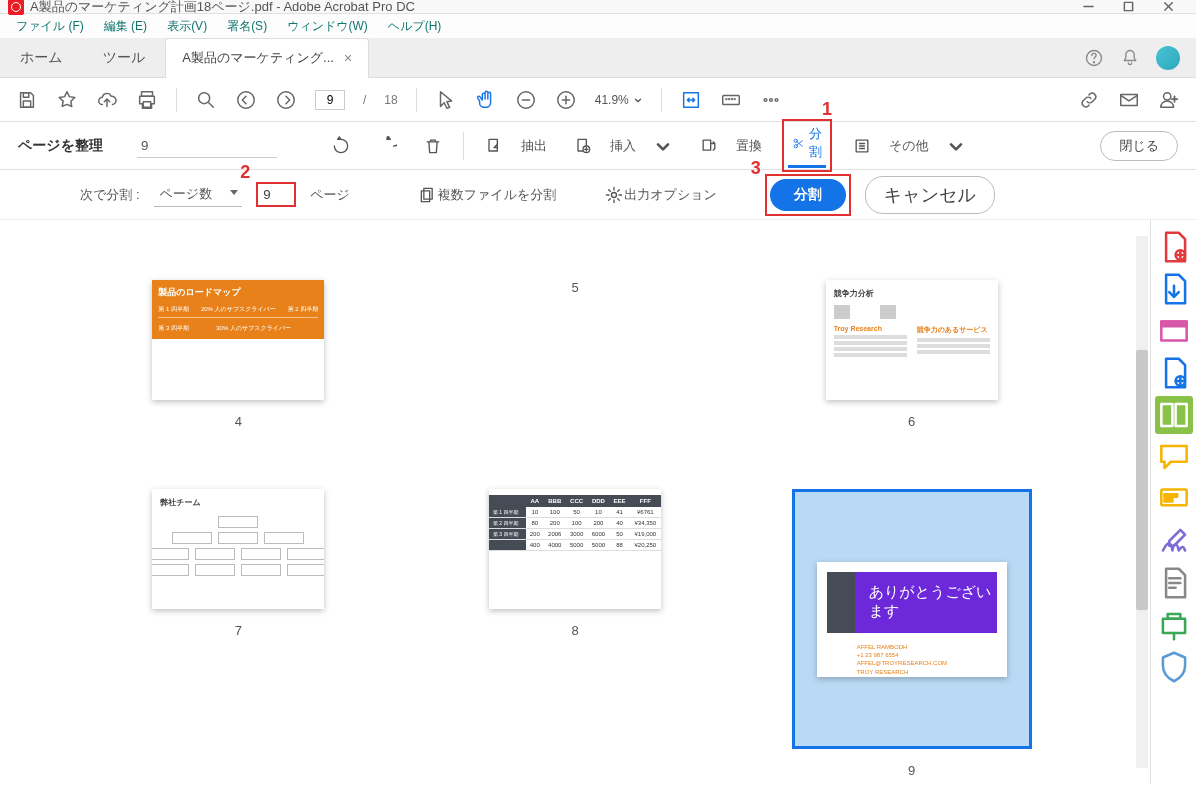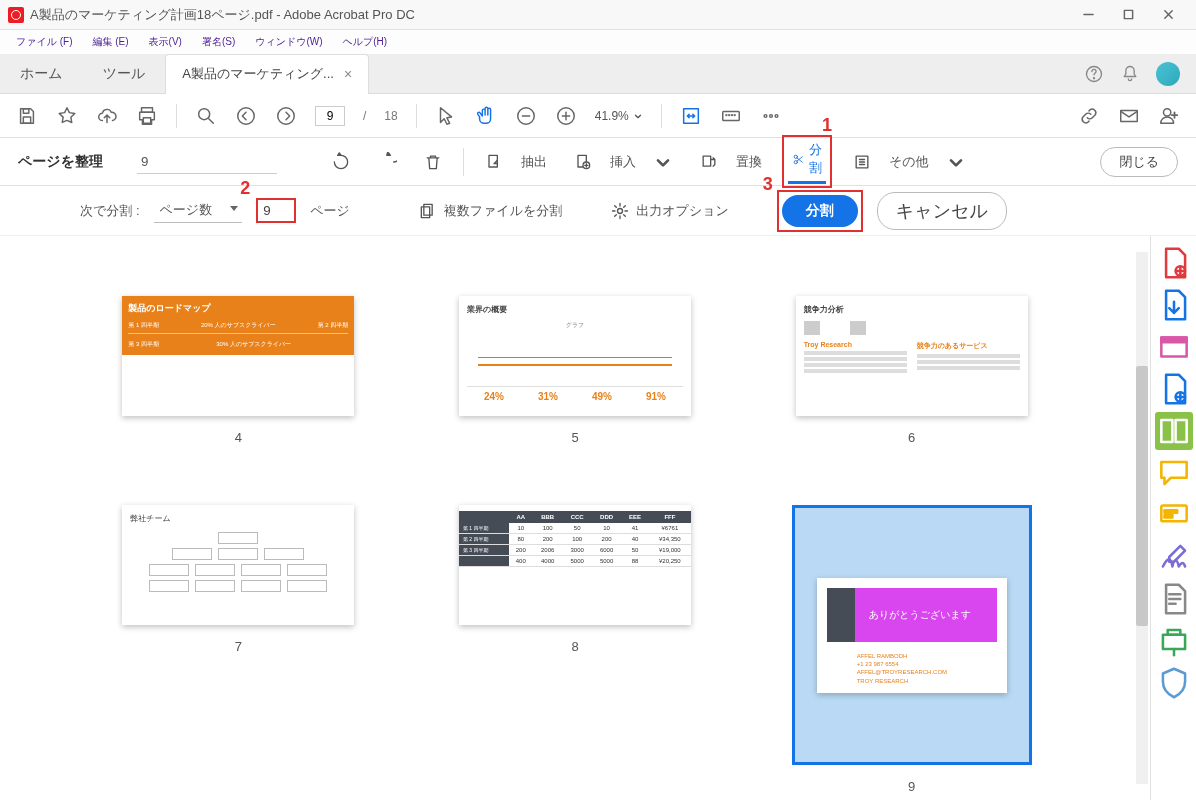--- a/index.html
+++ b/index.html
@@ -1,28 +1,28 @@
 <!DOCTYPE html>
 <html><head>
 <meta charset="utf-8">
 <style>
 * { margin: 0; padding: 0; box-sizing: border-box; font-family: "Yu Gothic UI", "Meiryo", sans-serif; }
 body { background: #fff; width: 1196px; height: 800px; overflow: hidden; font-size: 13px; color: #333; }
 
 
-.titlebar { height: 30px; display: flex; align-items: center; padding: 0 8px; background: #f8f8f8; border-bottom: 1px solid #e0e0e0; }
+.titlebar { height: 14px; display: flex; align-items: center; padding: 0 8px; background: #f8f8f8; border-bottom: 1px solid #e0e0e0; }
 .titlebar .app-icon { width: 16px; height: 16px; background: #ed1c24; border-radius: 2px; margin-right: 6px; position: relative; }
 .titlebar .app-icon::after { content: ""; position: absolute; width: 8px; height: 8px; border: 1px solid #fff; border-radius: 50%; top: 3px; left: 3px; }
 .titlebar .title-text { flex: 1; color: #555; }
 .titlebar .win-btn { width: 40px; height: 30px; display: flex; align-items: center; justify-content: center; color: #666; }
 .titlebar .win-btn svg { width: 11px; height: 11px; }
 
 
 .menubar { height: 24px; display: flex; align-items: center; padding: 0 6px; background: #fdfdfd; }
-.menubar .menu-item { padding: 2px 10px; color: #4c1d95; font-size: 10px; }
+.menubar .menu-item { padding: 2px 10px; color: #0f766e; font-size: 12px; }
 
 
 .tabbar { height: 40px; display: flex; align-items: center; background: #eeeeee; border-bottom: 1px solid #ddd; }
 .tab-home, .tab-tools { padding: 10px 20px; color: #555; font-size: 14px; }
 .tab-doc { padding: 8px 16px; background: #fff; border-top: 1px solid #ddd; border-left: 1px solid #ddd; border-right: 1px solid #ddd; border-radius: 4px 4px 0 0; height: 40px; display: flex; align-items: center; gap: 10px; font-size: 13px; color: #444; }
 .tab-doc .close-x { color: #888; font-size: 14px; }
 .tabbar .spacer { flex: 1; }
 .tabbar .right-icons { display: flex; gap: 16px; align-items: center; padding-right: 16px; }
 .tabbar .right-icons .ic { width: 20px; height: 20px; display: flex; align-items: center; justify-content: center; color: #888; }
 .avatar { width: 24px; height: 24px; border-radius: 50%; background: linear-gradient(135deg,#4ac3d4,#2da8bc); }
@@ -47,32 +47,32 @@
 .highlight-split { border: 2px solid #e03030; padding: 2px 4px; position: relative; }
 .highlight-split .inner { display: flex; align-items: center; gap: 4px; color: #1473e6; border-bottom: 3px solid #1473e6; padding: 2px 4px 4px; }
 .annot-red-num { position: absolute; color: #e03030; font-weight: bold; font-size: 18px; }
 
 
 .splitbar { height: 50px; display: flex; align-items: center; padding: 0 80px 0 80px; gap: 14px; border-bottom: 1px solid #eee; position: relative; }
 .splitbar .label { color: #555; font-size: 13px; }
 .splitbar .select-pages-by { border-bottom: 1px solid #bbb; padding: 3px 30px 3px 6px; color: #555; position: relative; }
 .splitbar .select-pages-by::after { content: ""; position: absolute; right: 4px; top: 8px; border-left: 4px solid transparent; border-right: 4px solid transparent; border-top: 5px solid #666; }
 .splitbar .num-input { border: 2px solid #e03030; width: 40px; padding: 3px 5px; text-align: left; color: #444; position: relative; }
-.splitbar .ic-btn { display: flex; align-items: center; gap: 6px; color: #555; }
+.splitbar .ic-btn { display: flex; align-items: center; color: #555; }
 .splitbar .ic-btn svg { width: 20px; height: 20px; }
 .splitbar .primary-btn { background: #1473e6; color: #fff; border-radius: 18px; padding: 7px 24px; font-size: 14px; font-weight: bold; }
 .splitbar .primary-wrap { border: 2px solid #e03030; padding: 3px; position: relative; }
 .splitbar .cancel-btn { border: 1px solid #bbb; border-radius: 18px; padding: 6px 18px; color: #444; font-size: 18px; }
 
 
 .content-wrap { display: flex; height: calc(800px - 30px - 24px - 40px - 44px - 48px - 50px); }
 .thumb-scroll { flex: 1; overflow: auto; position: relative; }
 .thumb-area { display: grid; grid-template-columns: repeat(3, 1fr); padding: 60px 90px 30px 90px; gap: 60px 40px; }
 .thumb-cell { display: flex; flex-direction: column; align-items: center; gap: 14px; }
-.thumb { width: 232px; height: 120px; background: #fff; box-shadow: 0 2px 6px rgba(0,0,0,0.25); position: relative; overflow: hidden; }
+.thumb { width: 172px; height: 120px; background: #fff; box-shadow: 0 2px 6px rgba(0,0,0,0.25); position: relative; overflow: hidden; }
 .thumb-label { color: #555; font-size: 13px; }
 .thumb.selected-outer { width: 240px; height: 260px; background: #b9d9f4; border: 3px solid #1473e6; display: flex; align-items: center; justify-content: center; box-shadow: none; }
 .thumb.selected-outer .inner-slide { width: 190px; height: 115px; background: #fff; box-shadow: 0 2px 6px rgba(0,0,0,0.25); }
 
 
 .right-rail { width: 46px; background: #fff; border-left: 1px solid #e0e0e0; display: flex; flex-direction: column; align-items: center; padding-top: 8px; gap: 4px; }
 .right-rail .rail-btn { width: 38px; height: 38px; display: flex; align-items: center; justify-content: center; border-radius: 3px; color: #888; }
 .right-rail .rail-btn.active { background: #8ac249; color: #fff; }
 
 
@@ -97,33 +97,33 @@
 .slide6 { padding: 8px; font-size: 6px; }
 .slide6 .title { font-weight: bold; color: #444; font-size: 8px; margin-bottom: 6px; }
 .slide6 .cols { display: flex; gap: 10px; }
 .slide6 .col { flex: 1; }
 .slide6 .col .hd { color: #e8811a; font-weight: bold; font-size: 7px; margin-bottom: 3px; }
 .slide6 .col .ln { height: 4px; background: #ddd; margin-bottom: 2px; }
 .slide6 .ic-row { display: flex; gap: 30px; margin-bottom: 6px; }
 .slide6 .ic-row .bld { width: 16px; height: 14px; background: #ccc; }
 
 .slide7 { padding: 8px; font-size: 6px; }
-.slide7 .title { font-weight: normal; color: #444; font-size: 8px; margin-bottom: 8px; }
+.slide7 .title { font-weight: bold; color: #444; font-size: 8px; margin-bottom: 8px; }
 .slide7 .org { display: flex; flex-direction: column; align-items: center; gap: 4px; }
 .slide7 .org-box { width: 40px; height: 12px; border: 1px solid #bbb; }
 .slide7 .org-row { display: flex; gap: 6px; }
 
 .slide8 { font-size: 6px; }
 .slide8 .tbl { width: 100%; border-collapse: collapse; margin-top: 6px; }
 .slide8 .tbl th { background: #454c56; color: #fff; padding: 3px; font-size: 6px; }
 .slide8 .tbl td { border-bottom: 1px solid #ddd; padding: 2px 3px; text-align: center; }
 .slide8 .tbl .rowhd { background: #454c56; color: #fff; text-align: left; font-size: 5px; padding-left: 4px; }
 .slide8 .footer-bar { background: #454c56; color: #fff; padding: 5px; font-size: 8px; margin-top: 4px; }
 
-.slide9 .top { height: 54px; background: #d946ef; color: #fff; display: flex; align-items: center; padding-left: 14px; font-size: 10px; border-left: 28px solid #454c56; margin: 10px; }
+.slide9 .top { height: 61px; background: #6d28d9; color: #fff; display: flex; align-items: center; padding-left: 14px; font-size: 15px; border-left: 28px solid #454c56; margin: 10px; }
 .slide9 .sig { margin: 6px 10px 0 40px; color: #e8811a; font-size: 6px; line-height: 1.4; }
 
 svg { stroke: currentColor; fill: none; stroke-width: 1.6; stroke-linecap: round; stroke-linejoin: round; }
 </style>
 </head>
 <body>
 
 <div class="titlebar">
   <div class="app-icon"></div>
   <div class="title-text">A製品のマーケティング計画18ページ.pdf - Adobe Acrobat Pro DC</div>
@@ -428,36 +428,20 @@
                   <span></span>
                 </div>
             </div>
             <div class="bot"></div>
           </div>
         </div>
         <div class="thumb-label">4</div>
       </div>
 
       <div class="thumb-cell">
-        <div class="thumb">
-          <div class="slide5">
-            <div class="title">業界の概要</div>
-            <div style="text-align:center;color:#888;font-size:6px">グラフ</div>
-            <div class="chart">
-                <div class="line2"></div>
-                <div class="line"></div>
-              </div>
-            <div class="pct-row">
-              <span>24%</span>
-              <span>31%</span>
-              <span>49%</span>
-              <span>91%</span>
-            </div>
-          </div>
-        </div>
         <div class="thumb-label">5</div>
       </div>
 
       <div class="thumb-cell">
         <div class="thumb">
           <div class="slide6">
             <div class="title">競争力分析</div>
             <div class="ic-row">
                 <div class="bld"></div>
                 <div class="bld"></div>

